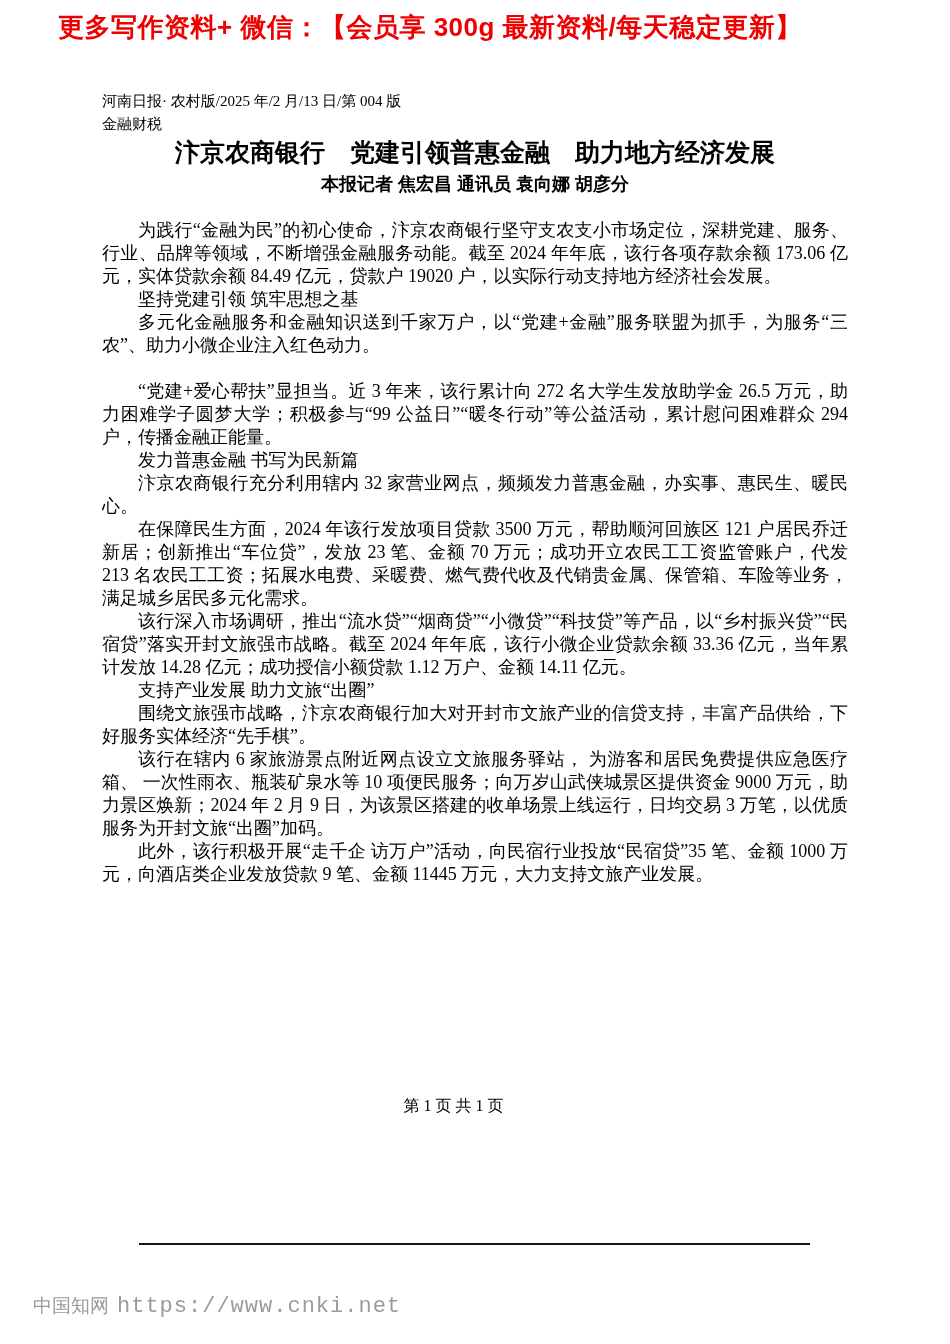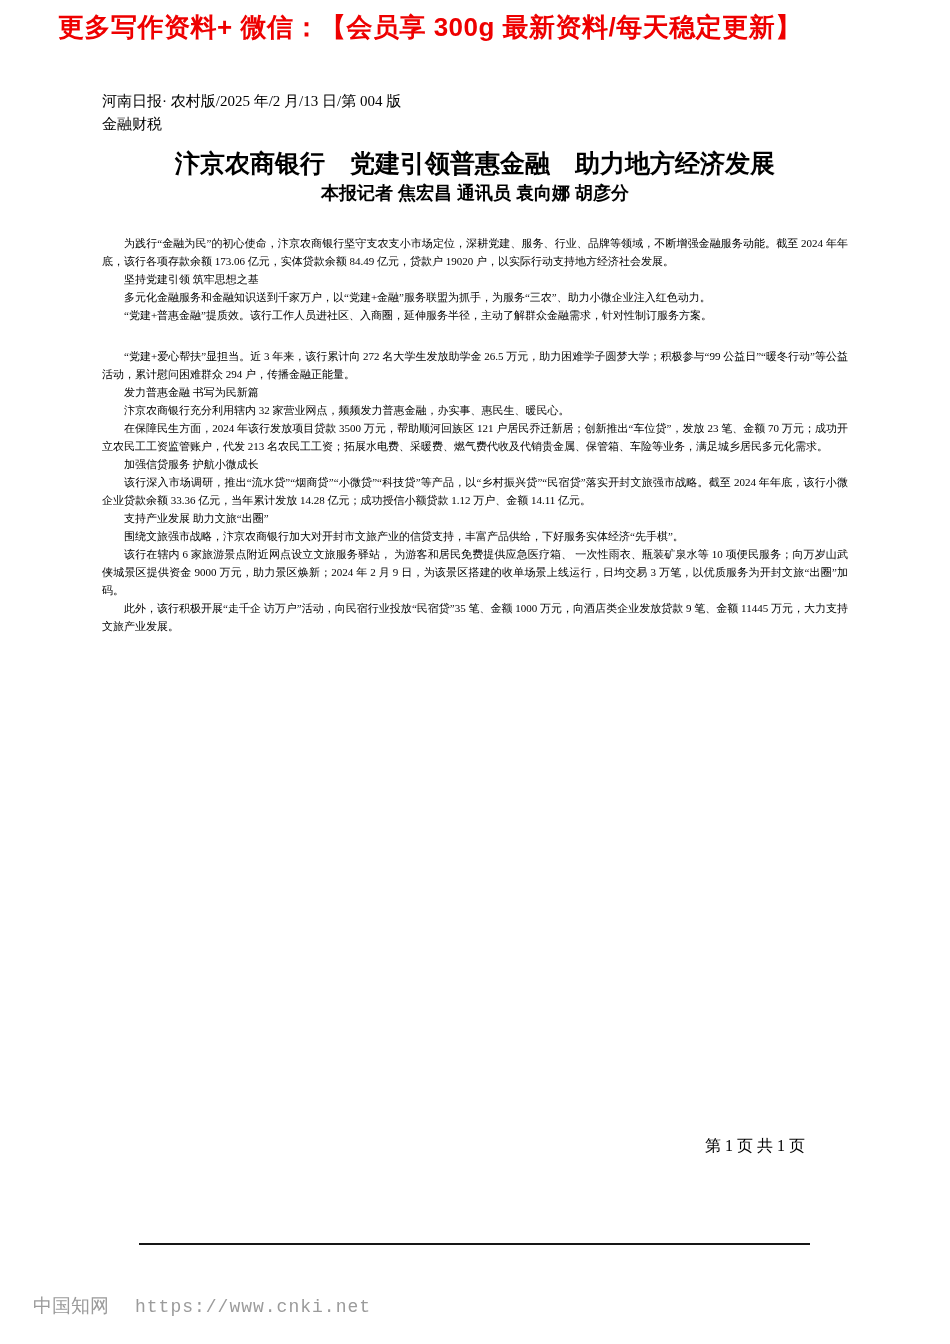--- a/index.html
+++ b/index.html
@@ -33,61 +33,60 @@
     left: 102px;
     top: 90px;
     width: 746px;
   }
   .meta-line {
     font-size: 15px;
     line-height: 23px;
     color: #000;
   }
   .article-title {
-    margin-top: 12px;
+    margin-top: 3px;
     text-align: center;
-    font-family: Liberation Serif, serif;
+    font-family: Liberation Mono, monospace;
     font-weight: 700;
     font-size: 25px;
     line-height: 32px;
     color: #000;
     white-space: nowrap;
   }
   .article-byline {
     text-align: center;
     font-family: "Liberation Sans", "DejaVu Sans", sans-serif;
     font-weight: 700;
     font-size: 18px;
     line-height: 26px;
     color: #000;
   }
   .article-body {
-    margin-top: 28px;
-    font-size: 11px;
-    line-height: 18px;
+    margin-top: 22px;
+    font-size: 18px;
+    line-height: 23px;
     text-align: justify;
     text-justify: inter-ideograph;
     color: #000;
   }
   .para { text-indent: 2em; }
   .para.spacer { height: 23px; text-indent: 0; }
   .para.subhead {  }
 
   
   .page-num {
     position: absolute;
     left: 102px;
     top: 1094px;
     width: 746px;
     padding-right: 43px;
-    text-align: right;
+    text-align: center;
     font-size: 16px;
     line-height: 23px;
     color: #000;
-    margin-top: 40px;
   }
 
   
   .bottom-rule {
     position: absolute;
     left: 139px;
     top: 1243px;
     width: 671px;
     height: 2px;
     background: #161616;
@@ -99,47 +98,45 @@
     left: 33px;
     top: 1293px;
     color: #9b9b9b;
     white-space: nowrap;
   }
   .watermark .wm-name {
     font-size: 19px;
     font-family: "Liberation Serif", "DejaVu Serif", serif;
   }
   .watermark .wm-url {
-    font-size: 18px;
+    font-size: 22px;
     font-family: "Liberation Mono", "DejaVu Sans Mono", monospace;
-    margin-left: 22px;
+    margin-left: 4px;
     letter-spacing: 1px;
   }
 </style>
 </head>
 <body>
 
 <div class="promo">更多写作资料+ 微信：【会员享 300g 最新资料/每天稳定更新】</div>
 
 <div class="doc">
   <div class="meta-line">河南日报· 农村版/2025 年/2 月/13 日/第 004 版</div>
   <div class="meta-line">金融财税</div>
   <h1 class="article-title">汴京农商银行　党建引领普惠金融　助力地方经济发展</h1>
   <div class="article-byline">本报记者 焦宏昌 通讯员 袁向娜 胡彦分</div>
   <div class="article-body">
       <div class="para body">为践行“金融为民”的初心使命，汴京农商银行坚守支农支小市场定位，深耕党建、服务、行业、品牌等领域，不断增强金融服务动能。截至 2024 年年底，该行各项存款余额 173.06 亿元，实体贷款余额 84.49 亿元，贷款户 19020 户，以实际行动支持地方经济社会发展。</div>
       <div class="para subhead">坚持党建引领 筑牢思想之基</div>
       <div class="para body">多元化金融服务和金融知识送到千家万户，以“党建+金融”服务联盟为抓手，为服务“三农”、助力小微企业注入红色动力。</div>
-      <div class="para body">“党建+普惠金融”提质效。该行工作人员进社区、入商圈，延伸服务半径，主动了解群众金融需求，针对性制订服务方案。</div>
       <div class="para spacer"></div>
       <div class="para body">“党建+爱心帮扶”显担当。近 3 年来，该行累计向 272 名大学生发放助学金 26.5 万元，助力困难学子圆梦大学；积极参与“99 公益日”“暖冬行动”等公益活动，累计慰问困难群众 294 户，传播金融正能量。</div>
       <div class="para subhead">发力普惠金融 书写为民新篇</div>
       <div class="para body">汴京农商银行充分利用辖内 32 家营业网点，频频发力普惠金融，办实事、惠民生、暖民心。</div>
       <div class="para body">在保障民生方面，2024 年该行发放项目贷款 3500 万元，帮助顺河回族区 121 户居民乔迁新居；创新推出“车位贷”，发放 23 笔、金额 70 万元；成功开立农民工工资监管账户，代发 213 名农民工工资；拓展水电费、采暖费、燃气费代收及代销贵金属、保管箱、车险等业务，满足城乡居民多元化需求。</div>
-      <div class="para subhead">加强信贷服务 护航小微成长</div>
       <div class="para body">该行深入市场调研，推出“流水贷”“烟商贷”“小微贷”“科技贷”等产品，以“乡村振兴贷”“民宿贷”落实开封文旅强市战略。截至 2024 年年底，该行小微企业贷款余额 33.36 亿元，当年累计发放 14.28 亿元；成功授信小额贷款 1.12 万户、金额 14.11 亿元。</div>
       <div class="para subhead">支持产业发展 助力文旅“出圈”</div>
       <div class="para body">围绕文旅强市战略，汴京农商银行加大对开封市文旅产业的信贷支持，丰富产品供给，下好服务实体经济“先手棋”。</div>
       <div class="para body">该行在辖内 6 家旅游景点附近网点设立文旅服务驿站， 为游客和居民免费提供应急医疗箱、 一次性雨衣、瓶装矿泉水等 10 项便民服务；向万岁山武侠城景区提供资金 9000 万元，助力景区焕新；2024 年 2 月 9 日，为该景区搭建的收单场景上线运行，日均交易 3 万笔，以优质服务为开封文旅“出圈”加码。</div>
       <div class="para body">此外，该行积极开展“走千企 访万户”活动，向民宿行业投放“民宿贷”35 笔、金额 1000 万元，向酒店类企业发放贷款 9 笔、金额 11445 万元，大力支持文旅产业发展。</div>
     </div>
 </div>
 
 <div class="page-num">第 1 页 共 1 页</div>
 

